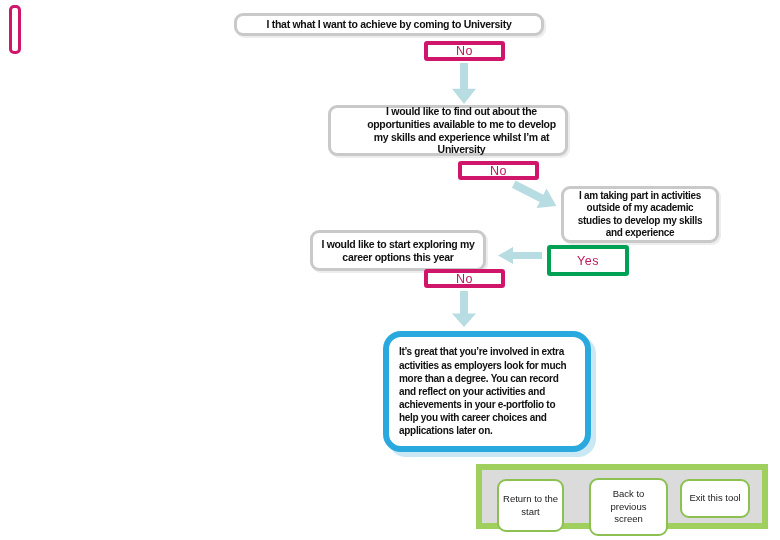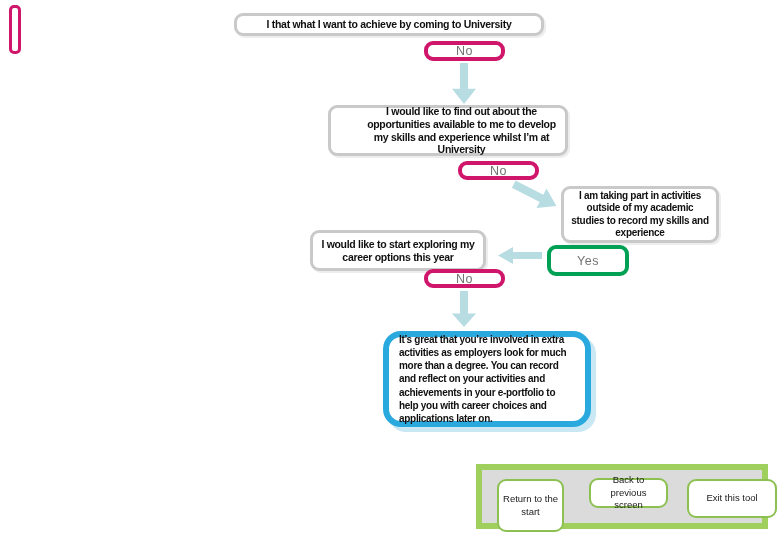--- a/index.html
+++ b/index.html
@@ -11,23 +11,23 @@
   .stmt{
     position:absolute;box-sizing:border-box;background:#fff;
     border:3px solid #c9c9c9;border-radius:9px;
     box-shadow:2px 2px 0 rgba(0,0,0,0.07);
     display:flex;align-items:center;justify-content:center;text-align:center;
     font-weight:bold;font-size:10.5px;line-height:1.22;letter-spacing:-0.3px;color:#101010;
     padding:2px 5px;
   }
   
   .choice{
-    position:absolute;box-sizing:border-box;background:#fff;border-radius:9px;
+    position:absolute;box-sizing:border-box;background:#fff;border-radius:3px;
     display:flex;align-items:center;justify-content:center;
-    font-size:12.5px;color:#737373;letter-spacing:0.5px;
+    font-size:12.5px;color:#be185d;letter-spacing:0.5px;
   }
   .choice.no{border:4px solid #cf166b;}
   .choice.yes{border:4px solid #00a155;}
   
   .arrow{position:absolute;}
   .arrow polygon{fill:#b7dce2;}
   
   .result{
     position:absolute;box-sizing:border-box;background:#fff;
     border:6px solid #2aa9df;border-radius:18px;
@@ -70,37 +70,37 @@
   </svg>
 
   <div class="stmt" style="left:328px;top:105px;width:240px;height:51px;padding-left:32px;">I would like to find out about the opportunities available to me to develop my skills and experience whilst I’m at University</div>
 
   <div class="choice no" style="left:458px;top:161px;width:81px;height:19px;">No</div>
 
   <svg class="arrow" style="left:511px;top:184px;transform:rotate(27deg);" width="48" height="22" viewBox="0 0 46 22" preserveAspectRatio="none">
     <polygon points="0,7 30,7 30,0 46,11 30,22 30,15 0,15"></polygon>
   </svg>
 
-  <div class="stmt" style="left:561px;top:186px;width:158px;height:57px;font-size:10px;">I am taking part in activities outside of my academic studies to record my skills and experience</div>
+  <div class="stmt" style="left:561px;top:186px;width:158px;height:57px;font-size:10px;">I am taking part in activities outside of my academic studies to develop my skills and experience</div>
 
   <div class="choice yes" style="left:547px;top:245px;width:82px;height:31px;">Yes</div>
 
   <svg class="arrow" style="left:498px;top:247px;" width="44" height="17" viewBox="0 0 44 20" preserveAspectRatio="none">
     <polygon points="44,6 15,6 15,0 0,10 15,20 15,14 44,14"></polygon>
   </svg>
 
   <div class="stmt" style="left:310px;top:230px;width:176px;height:41px;">I would like to start exploring my career options this year</div>
 
   <div class="choice no" style="left:424px;top:269px;width:81px;height:19px;">No</div>
 
   <svg class="arrow" style="left:452px;top:291px;" width="24" height="36" viewBox="0 0 24 40" preserveAspectRatio="none">
     <polygon points="8,0 16,0 16,25 24,25 12,40 0,25 8,25"></polygon>
   </svg>
 
-  <div class="result" style="left:383px;top:331px;width:208px;height:96px;">It’s great that you’re involved in extra activities as employers look for much more than a degree.  You can record and reflect on your activities and achievements in your e-portfolio to help you with career choices and applications later on.</div>
+  <div class="result" style="left:383px;top:331px;width:208px;height:121px;">It’s great that you’re involved in extra activities as employers look for much more than a degree.  You can record and reflect on your activities and achievements in your e-portfolio to help you with career choices and applications later on.</div>
 
   <div class="nav-panel" style="left:476px;top:464px;width:292px;height:65px;">
     <div class="nav-btn" style="left:15px;top:9px;width:67px;height:53px;">Return to the start</div>
-    <div class="nav-btn" style="left:107px;top:8px;width:79px;height:30px;">Back to previous screen</div>
-    <div class="nav-btn" style="left:205px;top:9px;width:90px;height:39px;">Exit this tool</div>
+    <div class="nav-btn" style="left:107px;top:8px;width:79px;height:58px;">Back to previous screen</div>
+    <div class="nav-btn" style="left:198px;top:9px;width:70px;height:39px;">Exit this tool</div>
   </div>
 
 </div>
 
 </body></html>

